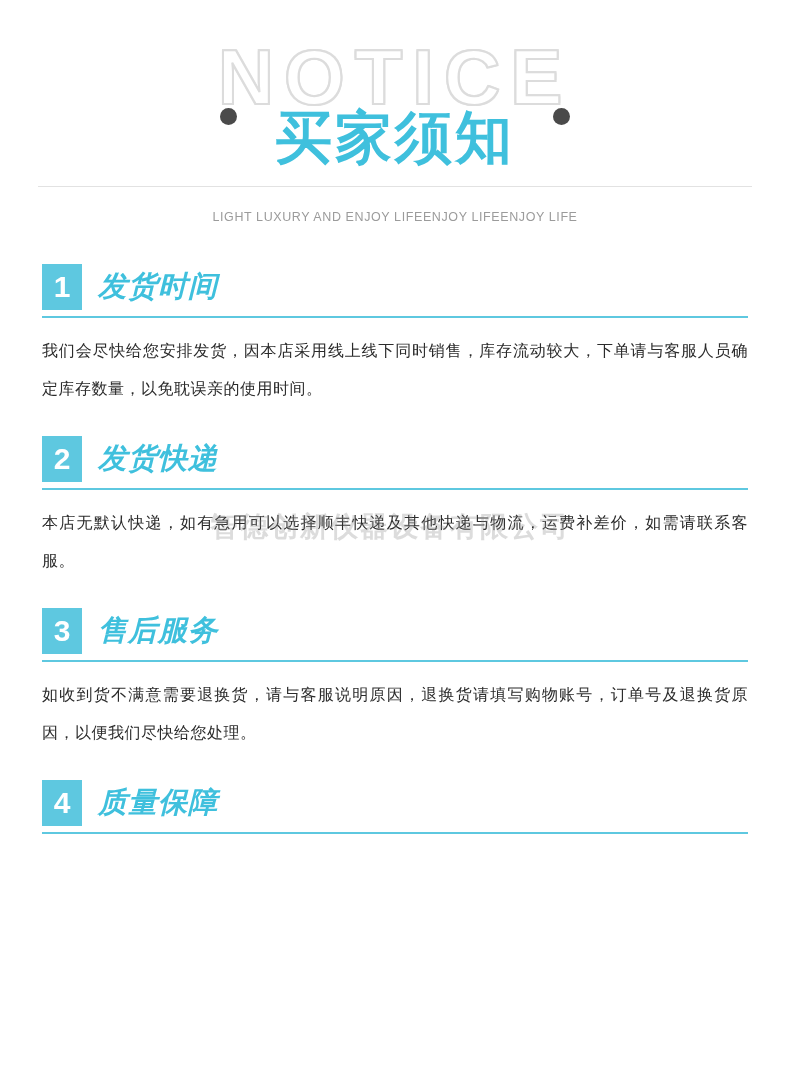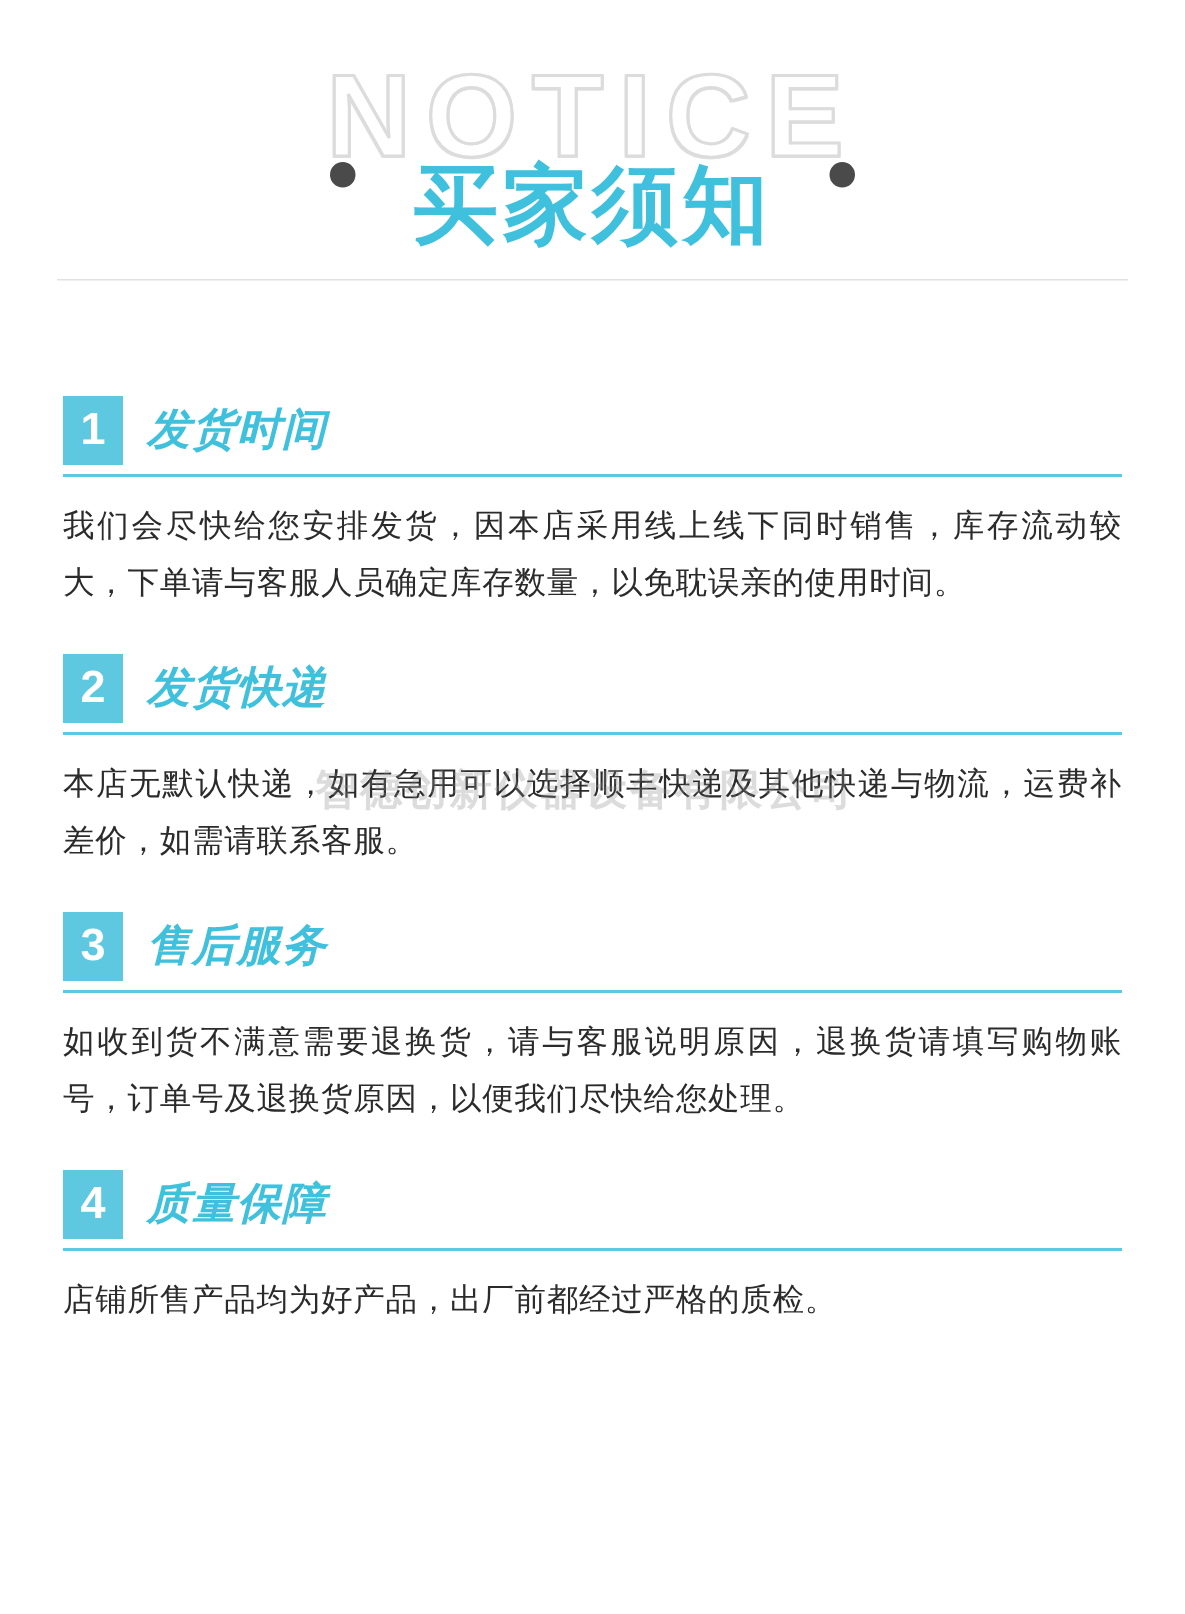--- a/index.html
+++ b/index.html
@@ -130,21 +130,21 @@
     font-style: italic;
   }
   .sec-underline {
     height: 2px;
     background: #5ec8e0;
     width: 100%;
     margin-top: 4px;
   }
   .sec-body {
     margin-top: 14px;
-    font-size: 21px;
+    font-size: 16px;
     line-height: 38px;
     color: #2b2b2b;
     letter-spacing: 0.5px;
     text-align: justify;
     font-family: "Liberation Sans", sans-serif;
   }
 
   
   .watermark {
     position: absolute;
@@ -168,20 +168,21 @@
 
   <div class="header">
     <div class="notice-outline">NOTICE</div>
     <div class="title-row">
       <span class="dot left"></span>
       <span class="main-title">买家须知</span>
       <span class="dot right"></span>
     </div>
     <div class="rule"></div>
     <div class="sub-lines">
+      <div>LIGHT LUXURY AND ENJOY LIFEENJOY LIFEENJOY LIFE</div>
     </div>
   </div>
 
   <div class="sections">
 
     <div class="section">
       <div class="sec-head">
         <div class="num-box">1</div>
         <div class="sec-title">发货时间</div>
       </div>
@@ -206,20 +207,19 @@
       <div class="sec-underline"></div>
       <div class="sec-body">如收到货不满意需要退换货，请与客服说明原因，退换货请填写购物账号，订单号及退换货原因，以便我们尽快给您处理。</div>
     </div>
 
     <div class="section">
       <div class="sec-head">
         <div class="num-box">4</div>
         <div class="sec-title">质量保障</div>
       </div>
       <div class="sec-underline"></div>
-      <div class="sec-body">店铺所售产品均为好产品，出厂前都经过严格的质检。</div>
     </div>
 
   </div>
 
   <div class="watermark">智德创新仪器设备有限公司</div>
 
 </div>
 
 </body></html>

